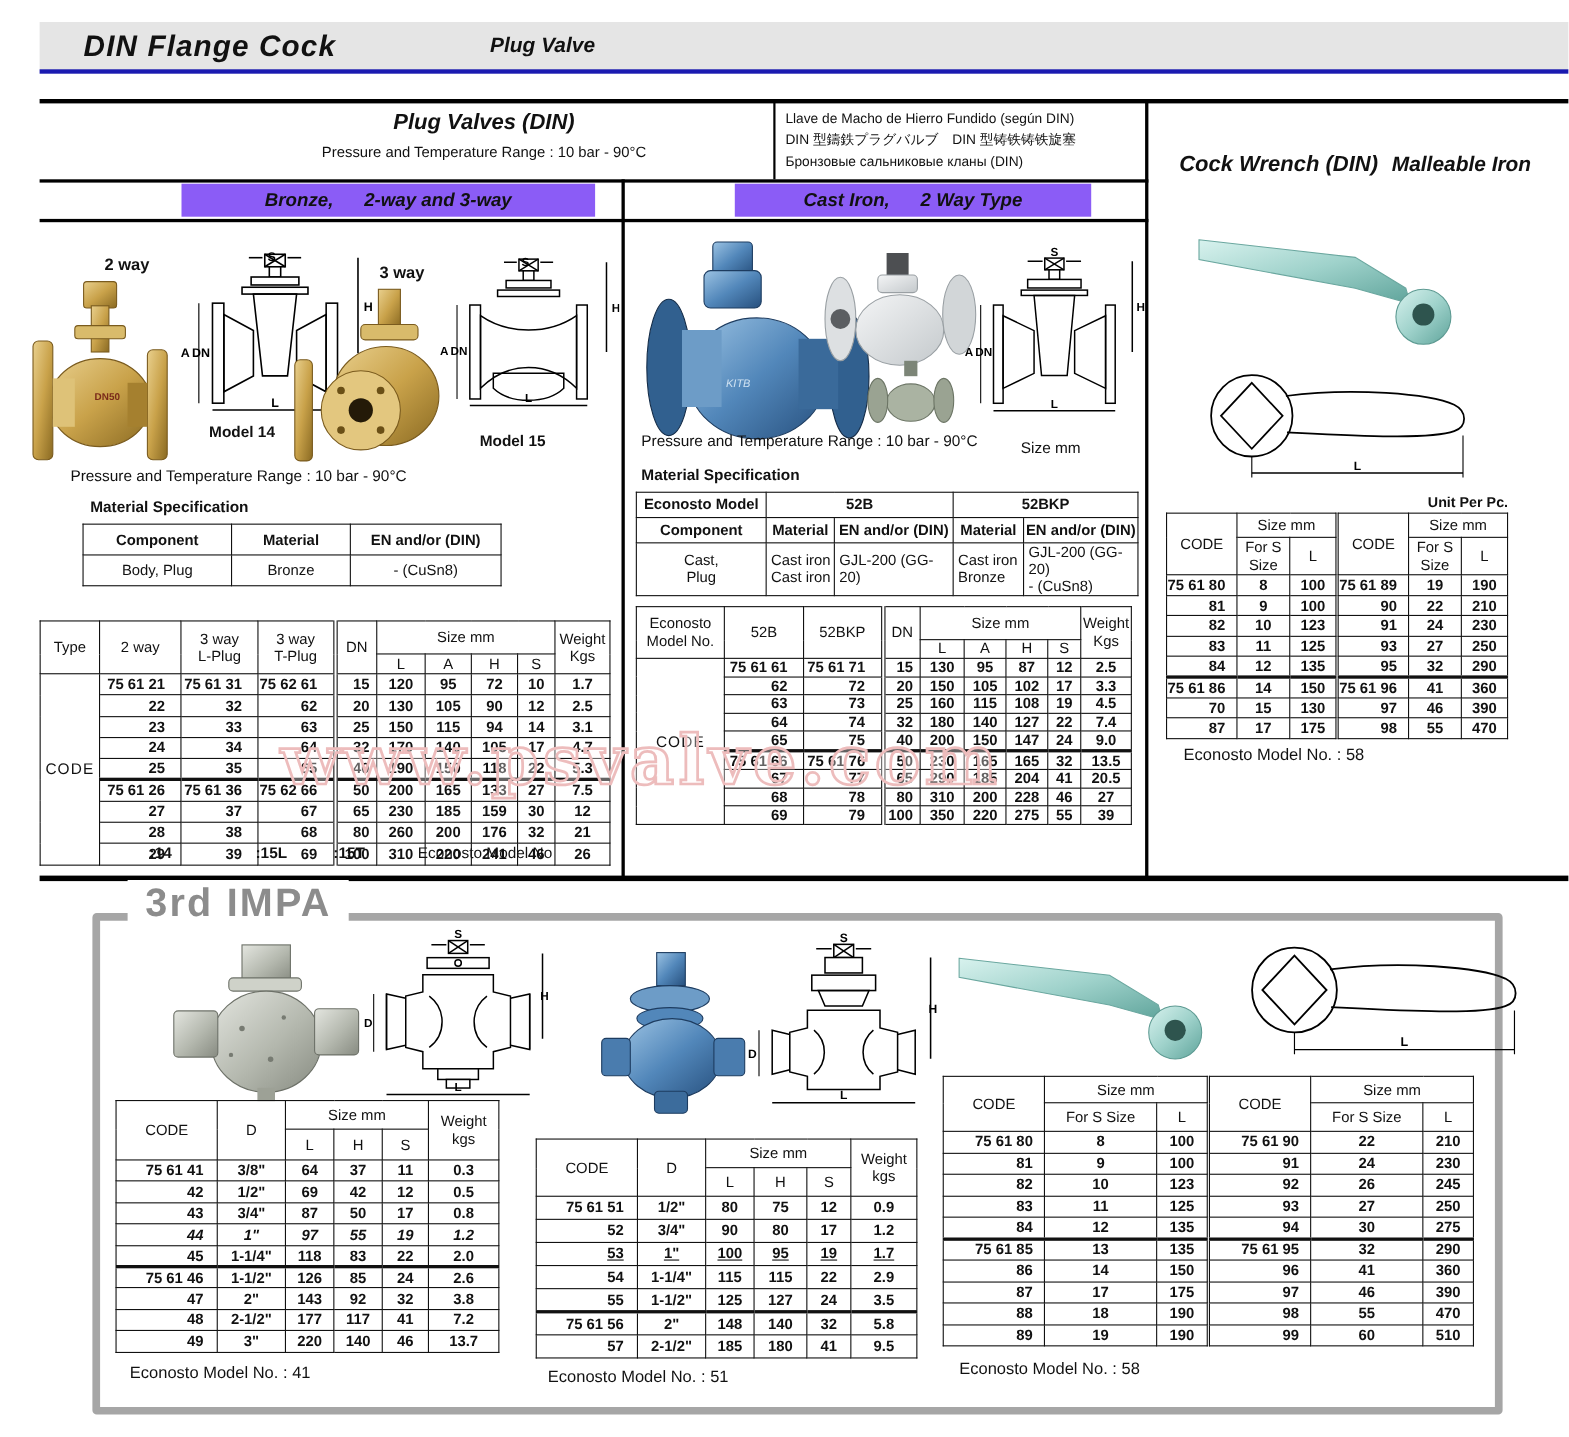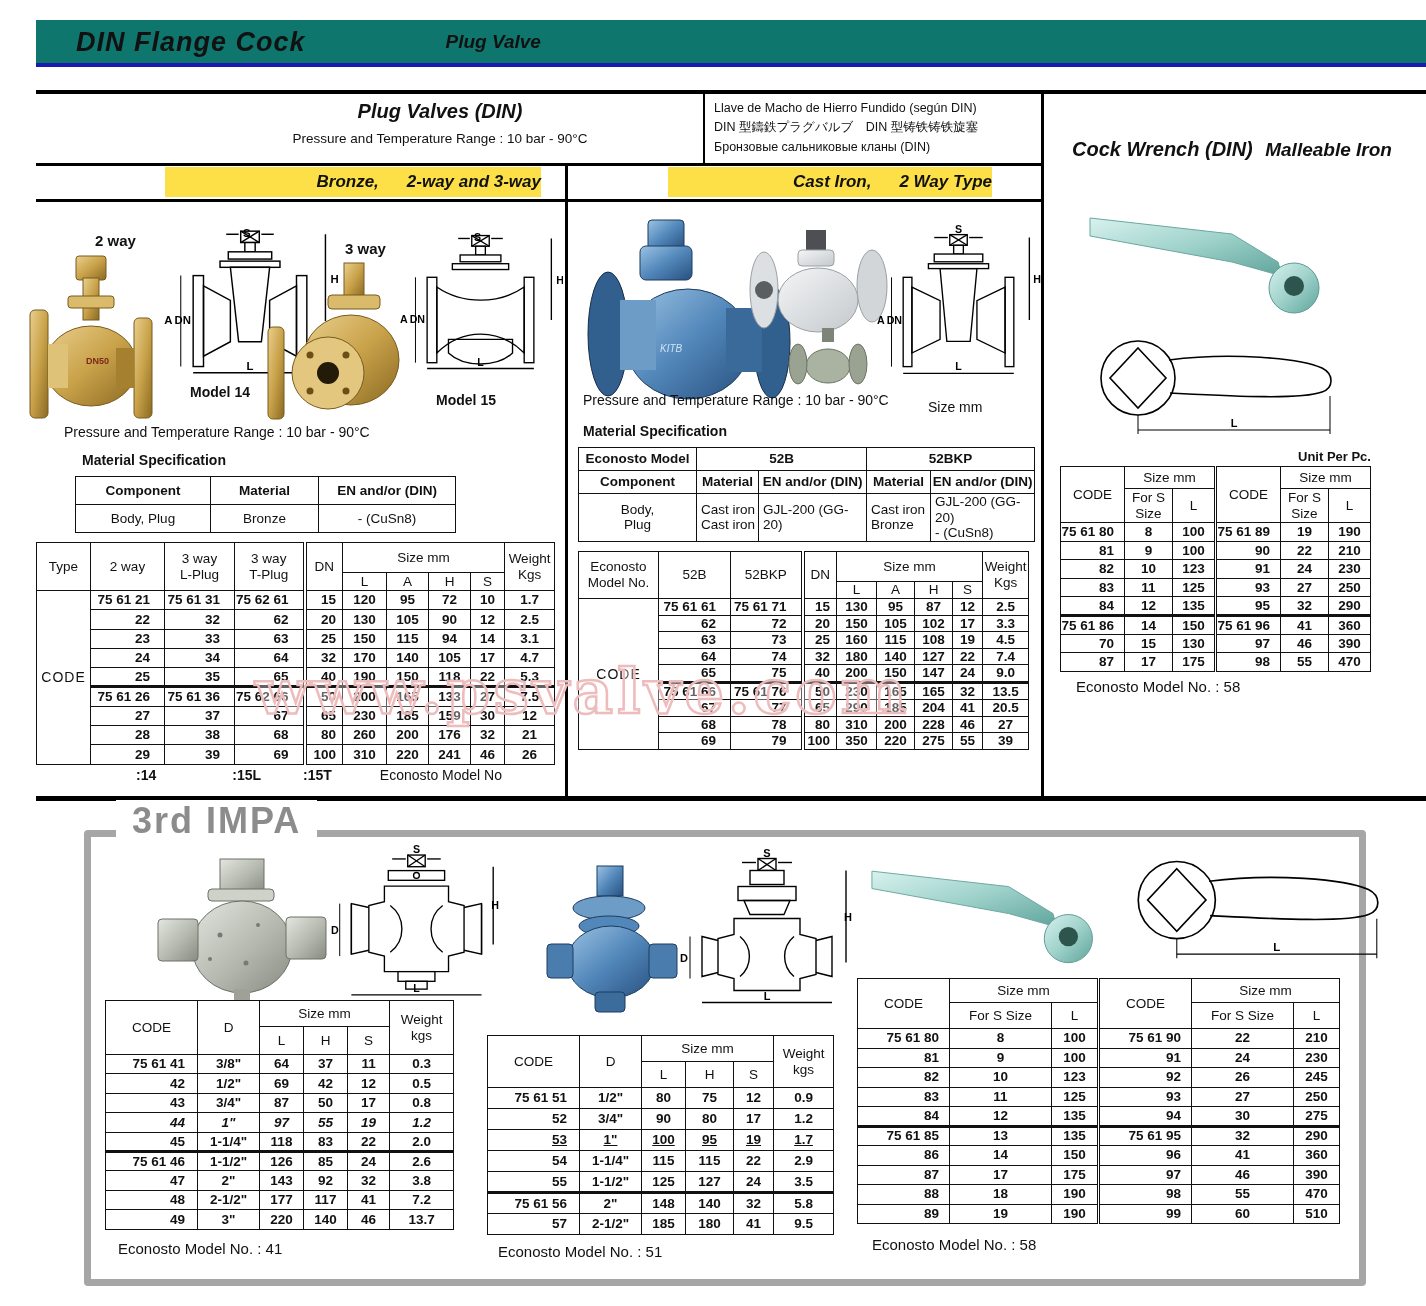--- a/index.html
+++ b/index.html
@@ -3,27 +3,27 @@
 <meta charset="utf-8">
 <style>
   html,body{margin:0;padding:0;background:#fff;}
   body{width:1426px;height:1306px;position:relative;overflow:hidden;
        font-family:"Liberation Sans",sans-serif;color:#111;}
   .abs{position:absolute;}
   .hline{position:absolute;background:#000;}
   .vline{position:absolute;background:#000;}
 
   
-  .band{position:absolute;left:36px;top:20px;width:1390px;height:44px;background:#0f766e;
+  .band{position:absolute;left:36px;top:20px;width:1390px;height:44px;background:#e5e5e5;
         display:flex;align-items:center;}
   .band .t1{font-size:27px;font-weight:bold;font-style:italic;margin-left:40px;letter-spacing:1px;}
   .band .t2{font-size:19px;font-weight:bold;font-style:italic;margin-left:140px;}
   .bluerule{position:absolute;left:36px;top:63px;width:1390px;height:4px;background:#1a1ab0;}
 
-  .mint{position:absolute;top:167px;height:30px;background:#fde047;display:flex;align-items:center;justify-content:flex-end;
+  .mint{position:absolute;top:167px;height:30px;background:#8b5cf6;display:flex;align-items:center;justify-content:center;
         font-weight:bold;font-style:italic;font-size:17px;gap:28px;}
 
   .ptitle{font-weight:bold;font-style:italic;font-size:20px;text-align:center;}
   .ptext{font-size:13.5px;text-align:center;}
   .lbl{position:absolute;font-size:14px;}
   .lbl.b{font-weight:bold;}
   .mspec{position:absolute;font-weight:bold;font-size:14px;}
 
   
   table{border-collapse:collapse;table-layout:fixed;position:absolute;background:transparent;}
@@ -204,21 +204,21 @@
     <th>EN and/or (DIN)</th>
   </tr>
   <tr style="height:28px;">
     <td>Body, Plug</td>
     <td>Bronze</td>
     <td>- (CuSn8)</td>
   </tr>
 </tbody>
   </table>
 
-<table class="t-bronze sep6" style="left:36px;top:542px;width:518px;">
+<table class="t-bronze sep6" style="left:36px;top:564px;width:518px;">
   <colgroup>
       <col style="width:54px">
       <col style="width:74px">
       <col style="width:70px">
       <col style="width:70px">
       <col style="width:38px">
       <col style="width:44px">
       <col style="width:42px">
       <col style="width:42px">
       <col style="width:34px">
@@ -435,21 +435,21 @@
     <th colspan="2">52BKP</th>
   </tr>
   <tr style="height:23px;">
     <th>Component</th>
     <th>Material</th>
     <th>EN and/or (DIN)</th>
     <th>Material</th>
     <th>EN and/or (DIN)</th>
   </tr>
   <tr style="height:42px;">
-    <td>Body,
+    <td>Cast,
 Plug</td>
     <td style="text-align:left;padding-left:4px;">Cast iron
 Cast iron</td>
     <td style="text-align:left;padding-left:4px;">GJL-200 (GG-20)</td>
     <td style="text-align:left;padding-left:4px;">Cast iron
 Bronze</td>
     <td style="text-align:left;padding-left:4px;">GJL-200 (GG-20)
 - (CuSn8)</td>
   </tr>
 </tbody>

